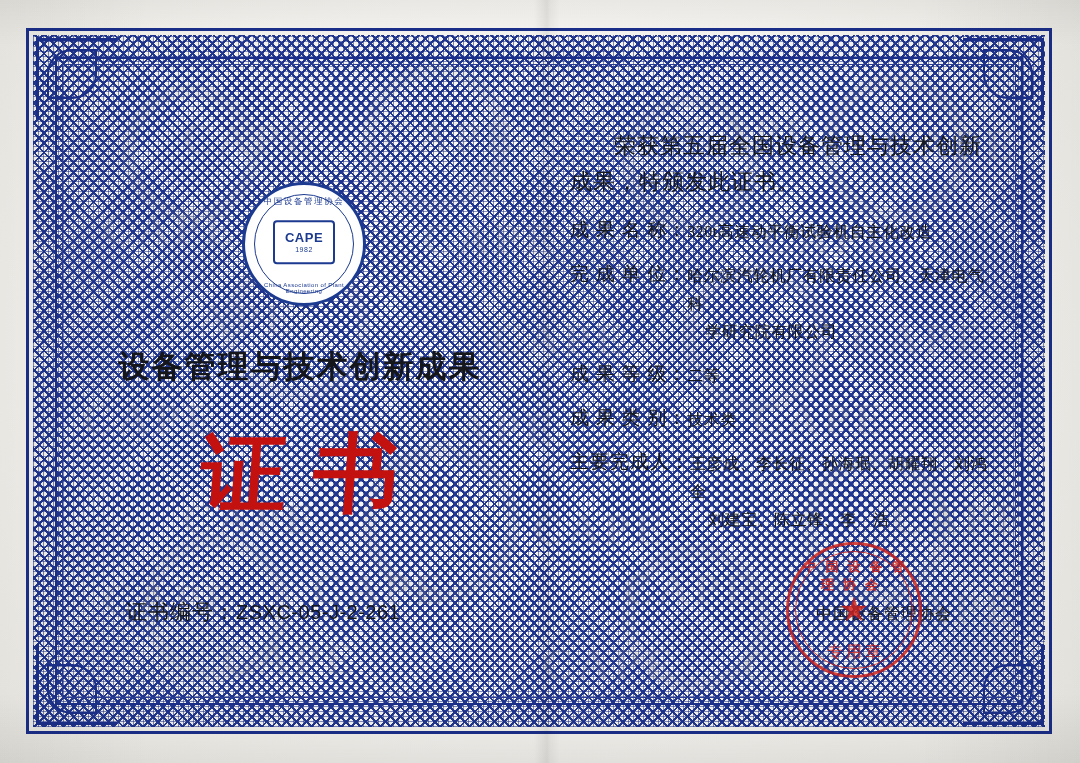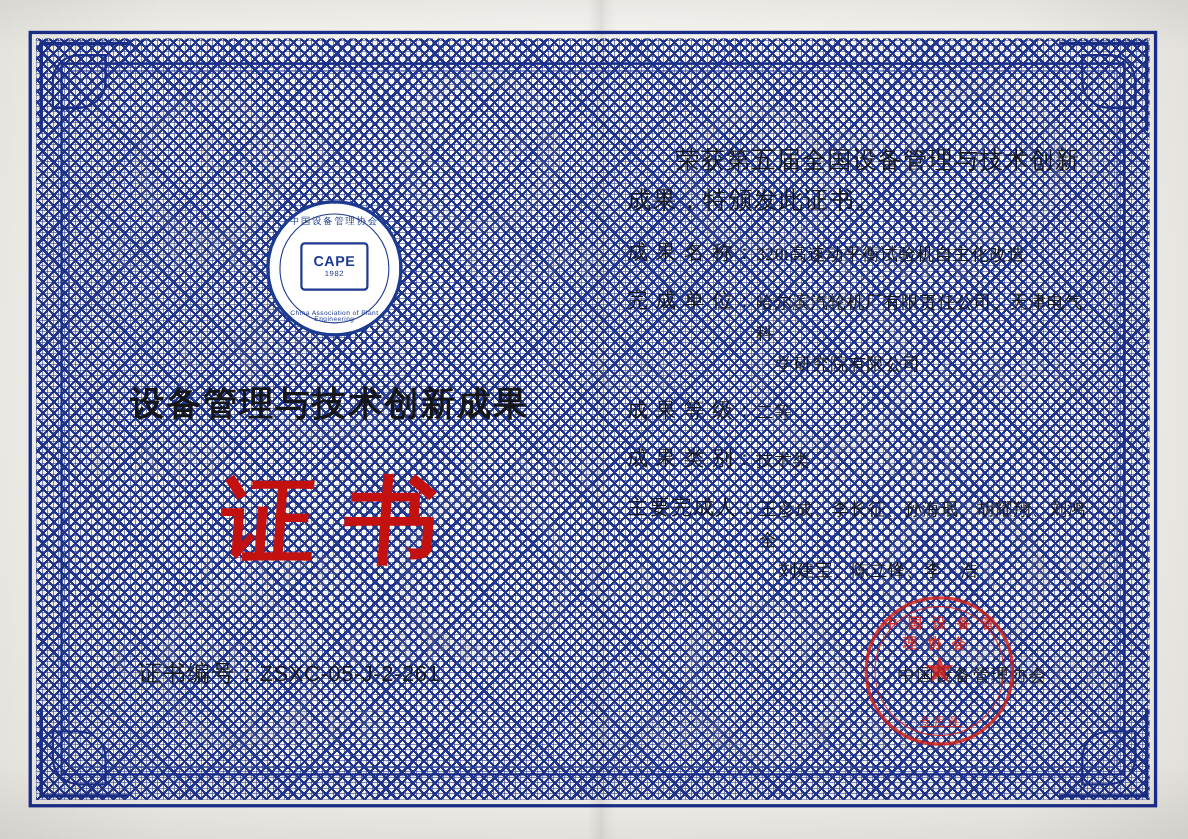--- a/index.html
+++ b/index.html
@@ -334,25 +334,24 @@
     font-size: 13px;
     color: #cf2018;
     letter-spacing: 9px;
     text-indent: 9px;
     font-weight: bold;
   }
   .stamp .arc-text-b {
     position: absolute;
     left: 0; right: 0; bottom: 12px;
     text-align: center;
-    font-size: 10px;
+    font-size: 16px;
     color: #cf2018;
     letter-spacing: 3px;
     text-indent: 3px;
-    text-decoration: underline;
   }
 
   .issuer {
     position: absolute;
     left: 784px; top: 604px;
     width: 200px;
     text-align: center;
     font-size: 16px;
     color: #1a1c20;
     letter-spacing: 1px;

